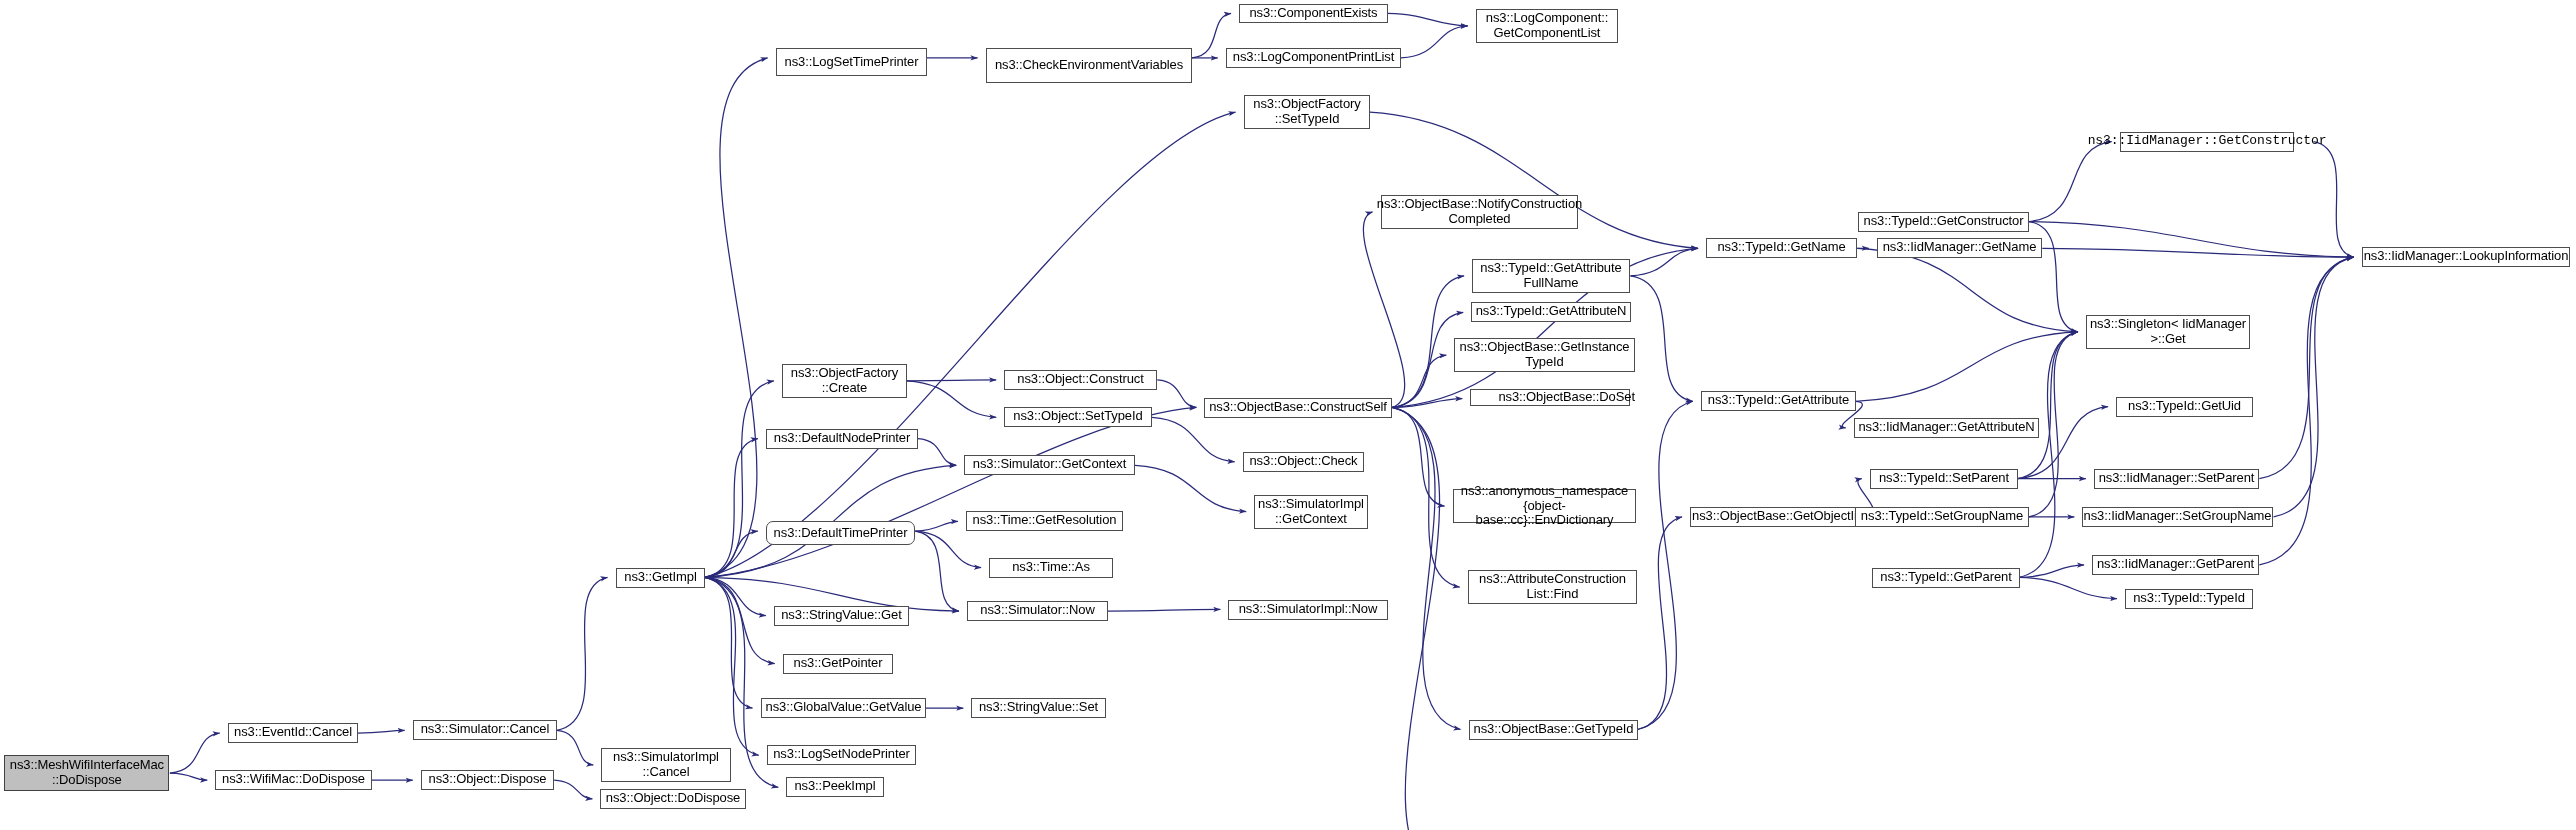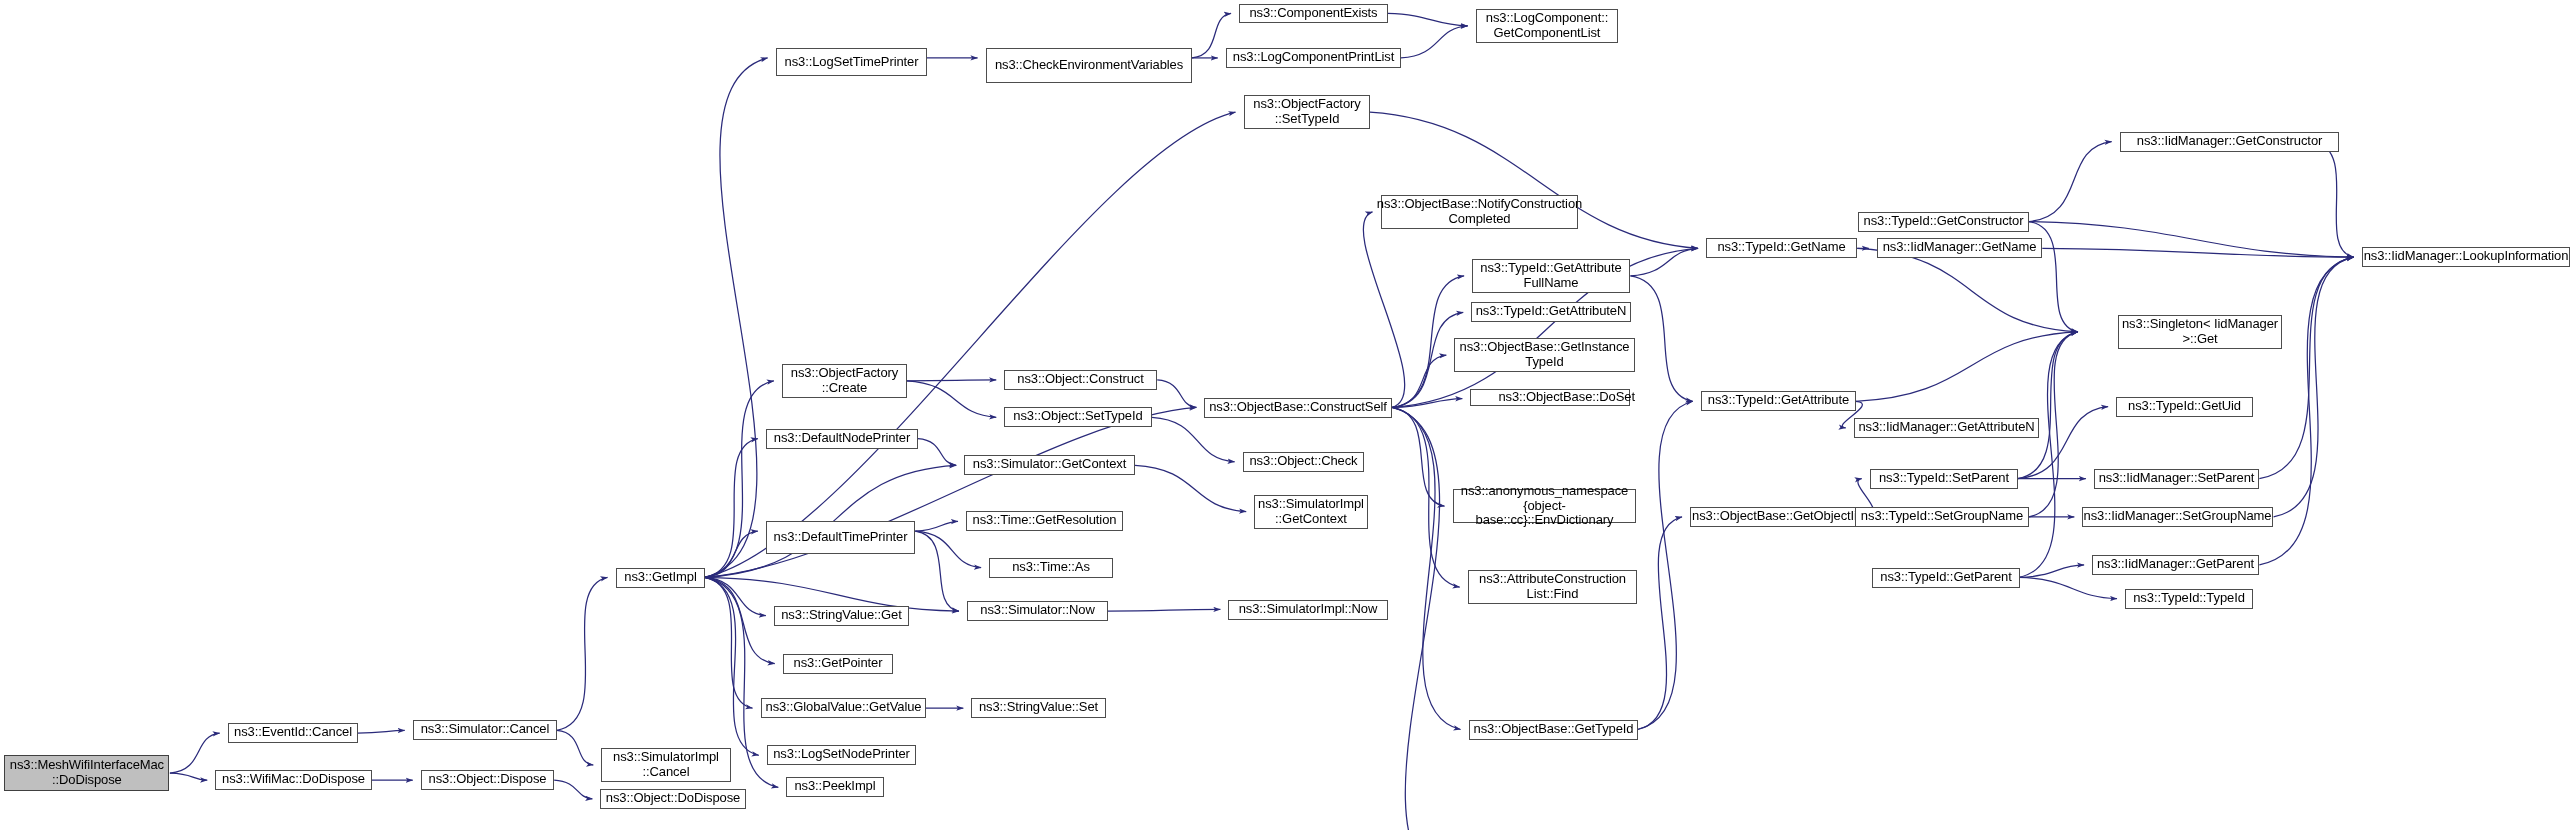--- a/index.html
+++ b/index.html
@@ -130,21 +130,21 @@
       <div class="node" style="left: 601px; top: 748px; width: 130px; height: 34px;">ns3::SimulatorImpl
 ::Cancel</div>
       <div class="node" style="left: 600px; top: 789px; width: 146px; height: 19.6px;">ns3::Object::DoDispose</div>
       <div class="node" style="left: 616px; top: 568px; width: 89px; height: 19.6px;">ns3::GetImpl</div>
       <div class="node" style="left: 786px; top: 777px; width: 98px; height: 19.6px;">ns3::PeekImpl</div>
       <div class="node" style="left: 767px; top: 745px; width: 149px; height: 19.6px;">ns3::LogSetNodePrinter</div>
       <div class="node" style="left: 761px; top: 698px; width: 165px; height: 19.6px;">ns3::GlobalValue::GetValue</div>
       <div class="node" style="left: 971px; top: 698px; width: 135px; height: 19.6px;">ns3::StringValue::Set</div>
       <div class="node" style="left: 783px; top: 654px; width: 110px; height: 19.6px;">ns3::GetPointer</div>
       <div class="node" style="left: 774px; top: 606px; width: 135px; height: 19.6px;">ns3::StringValue::Get</div>
-      <div class="node" style="left: 766px; top: 521px; width: 149px; height: 33px;">ns3::DefaultTimePrinter</div>
+      <div class="node" style="left: 766px; top: 521px; width: 149px; height: 24px; border-radius: 7px;">ns3::DefaultTimePrinter</div>
       <div class="node" style="left: 766px; top: 429px; width: 152px; height: 19.6px;">ns3::DefaultNodePrinter</div>
       <div class="node" style="left: 782px; top: 364px; width: 125px; height: 34px;">ns3::ObjectFactory
 ::Create</div>
       <div class="node" style="left: 966px; top: 511px; width: 157px; height: 19.6px;">ns3::Time::GetResolution</div>
       <div class="node" style="left: 989px; top: 558px; width: 124px; height: 19.6px;">ns3::Time::As</div>
       <div class="node" style="left: 967px; top: 601px; width: 141px; height: 19.6px;">ns3::Simulator::Now</div>
       <div class="node" style="left: 1228px; top: 600px; width: 160px; height: 19.6px;">ns3::SimulatorImpl::Now</div>
       <div class="node" style="left: 964px; top: 455px; width: 171px; height: 19.6px;">ns3::Simulator::GetContext</div>
       <div class="node" style="left: 1004px; top: 407px; width: 148px; height: 19.6px;">ns3::Object::SetTypeId</div>
       <div class="node" style="left: 1004px; top: 370px; width: 153px; height: 19.6px;">ns3::Object::Construct</div>
@@ -175,24 +175,24 @@
       <div class="node" style="left: 1469px; top: 720px; width: 169px; height: 19.6px;">ns3::ObjectBase::GetTypeId</div>
       <div class="node" style="left: 1706px; top: 238px; width: 151px; height: 19.6px;">ns3::TypeId::GetName</div>
       <div class="node" style="left: 1701px; top: 391px; width: 155px; height: 19.6px;">ns3::TypeId::GetAttribute</div>
       <div class="node" style="left: 1690px; top: 507px; width: 176px; height: 19.6px;">ns3::ObjectBase::GetObjectIid</div>
       <div class="node" style="left: 1858px; top: 212px; width: 171px; height: 19.6px;">ns3::TypeId::GetConstructor</div>
       <div class="node" style="left: 1877px; top: 238px; width: 165px; height: 19.6px;">ns3::IidManager::GetName</div>
       <div class="node" style="left: 1854px; top: 418px; width: 185px; height: 19.6px;">ns3::IidManager::GetAttributeN</div>
       <div class="node" style="left: 1870px; top: 469px; width: 148px; height: 19.6px;">ns3::TypeId::SetParent</div>
       <div class="node" style="left: 1855px; top: 507px; width: 174px; height: 19.6px;">ns3::TypeId::SetGroupName</div>
       <div class="node" style="left: 1872px; top: 568px; width: 148px; height: 19.6px;">ns3::TypeId::GetParent</div>
-      <div class="node" style="left: 2086px; top: 315px; width: 164px; height: 34px; margin-left: 32px;">ns3::Singleton&lt; IidManager
+      <div class="node" style="left: 2086px; top: 315px; width: 164px; height: 34px;">ns3::Singleton&lt; IidManager
 &gt;::Get</div>
       <div class="node" style="left: 2116px; top: 397px; width: 137px; height: 19.6px;">ns3::TypeId::GetUid</div>
       <div class="node" style="left: 2094px; top: 469px; width: 165px; height: 19.6px;">ns3::IidManager::SetParent</div>
       <div class="node" style="left: 2082px; top: 507px; width: 191px; height: 19.6px;">ns3::IidManager::SetGroupName</div>
       <div class="node" style="left: 2092px; top: 555px; width: 167px; height: 19.6px;">ns3::IidManager::GetParent</div>
       <div class="node" style="left: 2125px; top: 589px; width: 128px; height: 19.6px;">ns3::TypeId::TypeId</div>
-      <div class="node" style="left: 2120px; top: 132px; width: 219px; height: 19.6px;">ns3::IidManager::GetConstructor</div>
+      <div class="node" style="left: 2120px; top: 132px; width: 174px; height: 19.6px; font-family: Liberation Mono, monospace;">ns3::IidManager::GetConstructor</div>
       <div class="node" style="left: 2362px; top: 247px; width: 208px; height: 19.6px;">ns3::IidManager::LookupInformation</div>
     </div>
 </div>
 
 
 </body></html>

